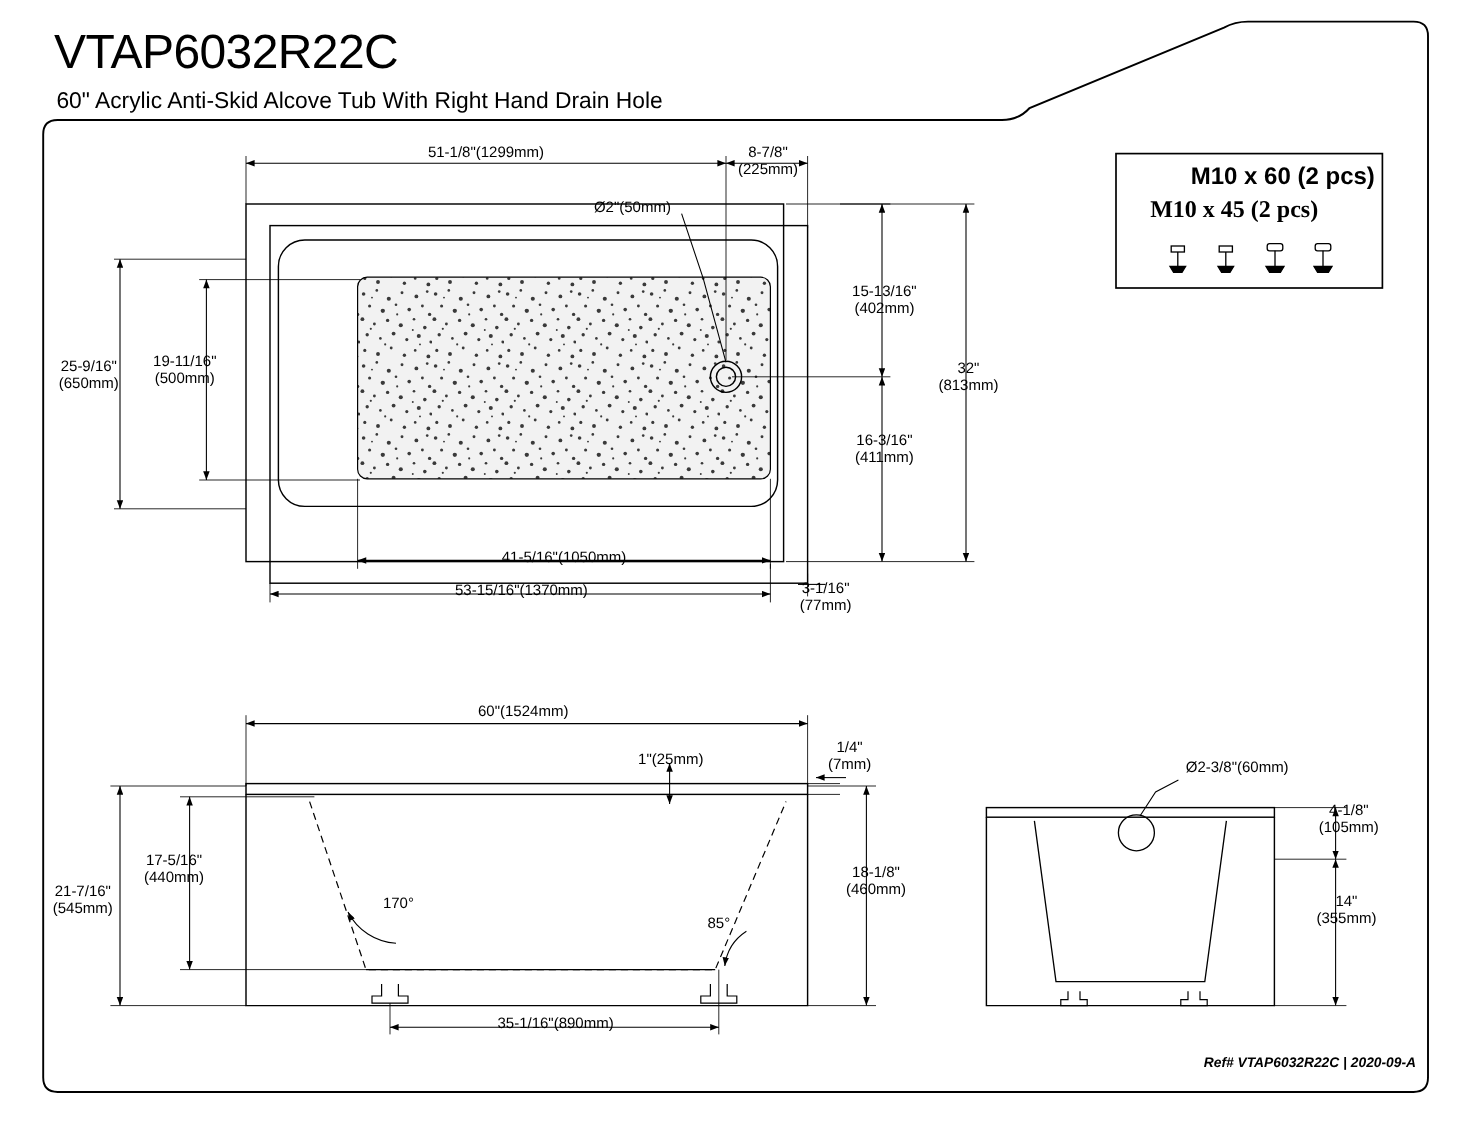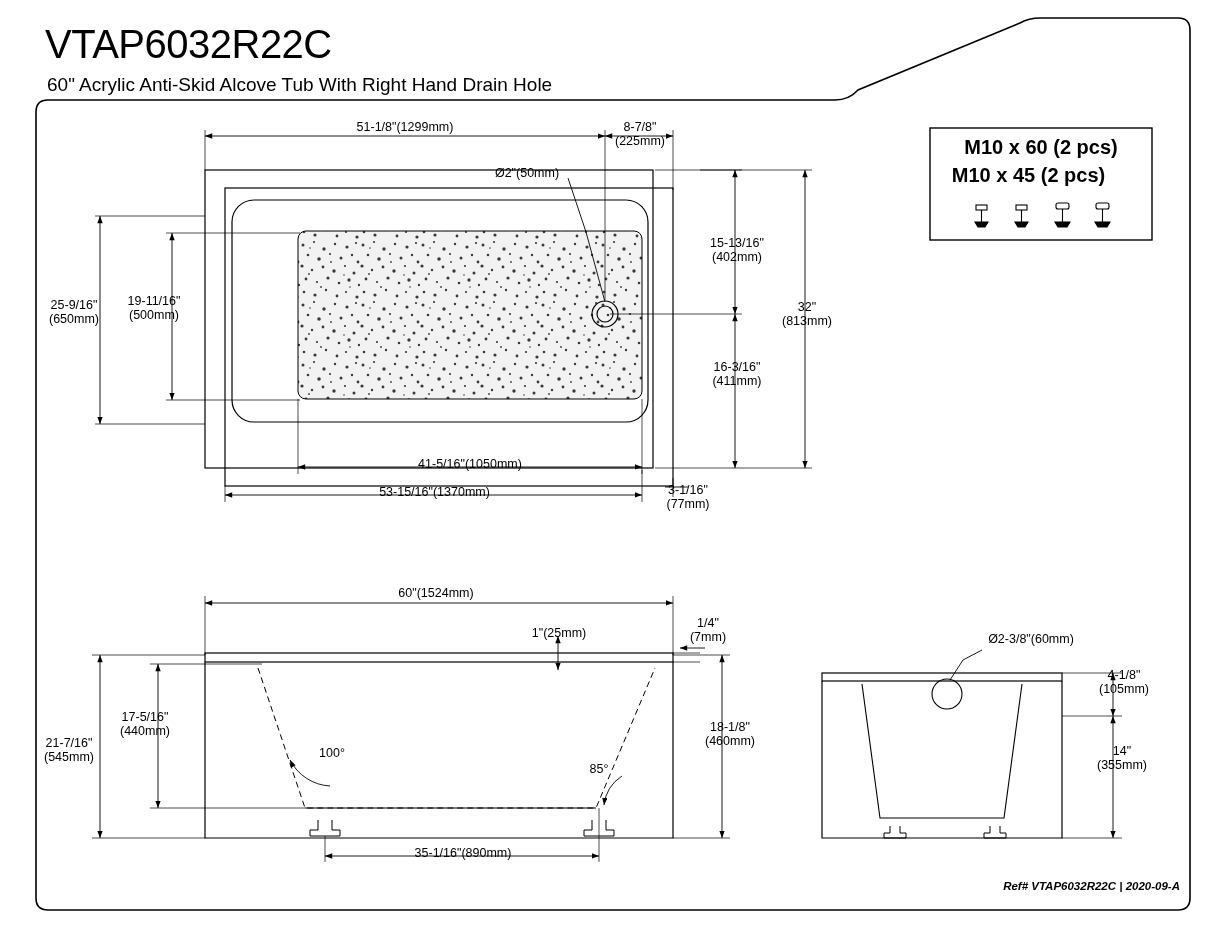--- a/index.html
+++ b/index.html
@@ -35,20 +35,21 @@
     left:47px; top:74px;
     font-size:19px;
     white-space:pre;
   }
   .hw-title {
     position:absolute;
     font-size:20px;
     font-weight:bold;
     white-space:pre;
     text-align:center;
+    padding-left:28px;
   }
   #refline {
     position:absolute;
     right:34px; bottom:46px;
     font-size:11.5px;
     font-style:italic;
     font-weight:bold;
     white-space:pre;
     margin-top:24px;
   }
@@ -233,21 +234,21 @@
       <rect x="1096" y="203" width="13" height="6" rx="2"></rect>
       <line x1="1102.5" y1="209" x2="1102.5" y2="222"></line>
       <path d="M 1095 222 L 1110 222 L 1107 227 L 1098 227 Z" fill="#000"></path>
     </g>
   </svg>
 
   <div id="title">VTAP6032R22C</div>
   <div id="subtitle">60" Acrylic Anti-Skid Alcove Tub With Right Hand Drain Hole</div>
 
   <div class="hw-title" style="left:930px; top:136px; width:222px;">M10 x 60 (2 pcs)</div>
-  <div class="hw-title" style="left:930px; top:164px; width:197px;">M10 x 45 (2 pcs)</div>
+  <div class="hw-title" style="left:902px; top:164px; width:197px;font-family:Liberation Serif, serif;">M10 x 45 (2 pcs)</div>
 
   <div class="lbl" style="left:325px; top:120px; width:160px;">51-1/8"(1299mm)</div>
   <div class="lbl" style="left:600px; top:120px; width:80px;">8-7/8"
 (225mm)</div>
   <div class="lbl" style="left:472px; top:166px; width:110px;">Ø2"(50mm)</div>
   <div class="lbl" style="left:690px; top:236px; width:94px;">15-13/16"
 (402mm)</div>
   <div class="lbl" style="left:690px; top:360px; width:94px;">16-3/16"
 (411mm)</div>
   <div class="lbl" style="left:772px; top:300px; width:70px;">32"
@@ -264,21 +265,21 @@
   <div class="lbl" style="left:356px; top:586px; width:160px;">60"(1524mm)</div>
   <div class="lbl" style="left:505px; top:626px; width:108px;">1"(25mm)</div>
   <div class="lbl" style="left:672px; top:616px; width:72px;">1/4"
 (7mm)</div>
   <div class="lbl" style="left:22px; top:736px; width:94px;">21-7/16"
 (545mm)</div>
   <div class="lbl" style="left:98px; top:710px; width:94px;">17-5/16"
 (440mm)</div>
   <div class="lbl" style="left:686px; top:720px; width:88px;">18-1/8"
 (460mm)</div>
-  <div class="lbl" style="left:302px; top:746px; width:60px;">100°</div>
+  <div class="lbl" style="left:302px; top:746px; width:60px;">170°</div>
   <div class="lbl" style="left:572px; top:762px; width:54px;">85°</div>
   <div class="lbl" style="left:378px; top:846px; width:170px;">35-1/16"(890mm)</div>
 
   <div class="lbl" style="left:958px; top:632px; width:146px;">Ø2-3/8"(60mm)</div>
   <div class="lbl" style="left:1078px; top:668px; width:92px;">4-1/8"
 (105mm)</div>
   <div class="lbl" style="left:1080px; top:744px; width:84px;">14"
 (355mm)</div>
 
   <div id="refline">Ref# VTAP6032R22C | 2020-09-A</div>

